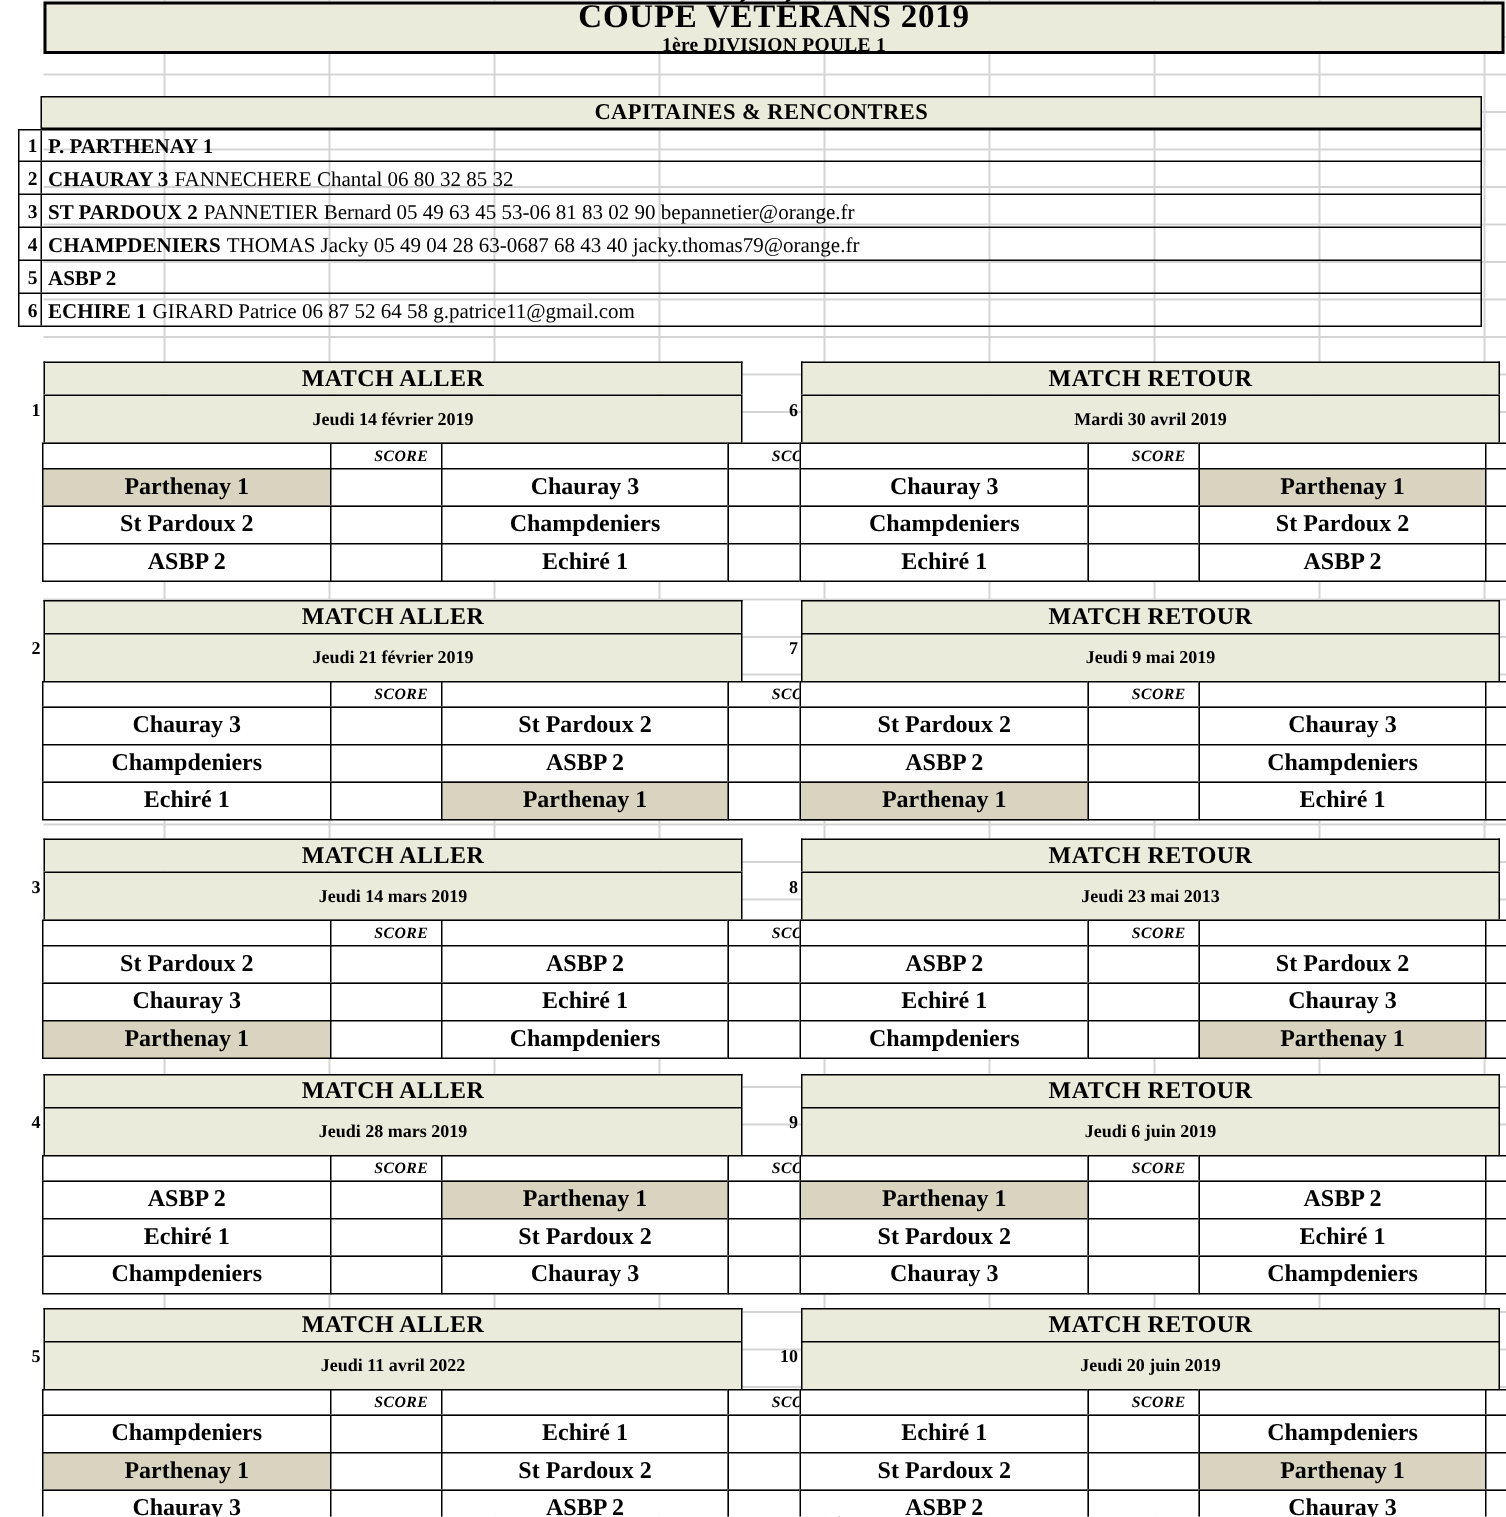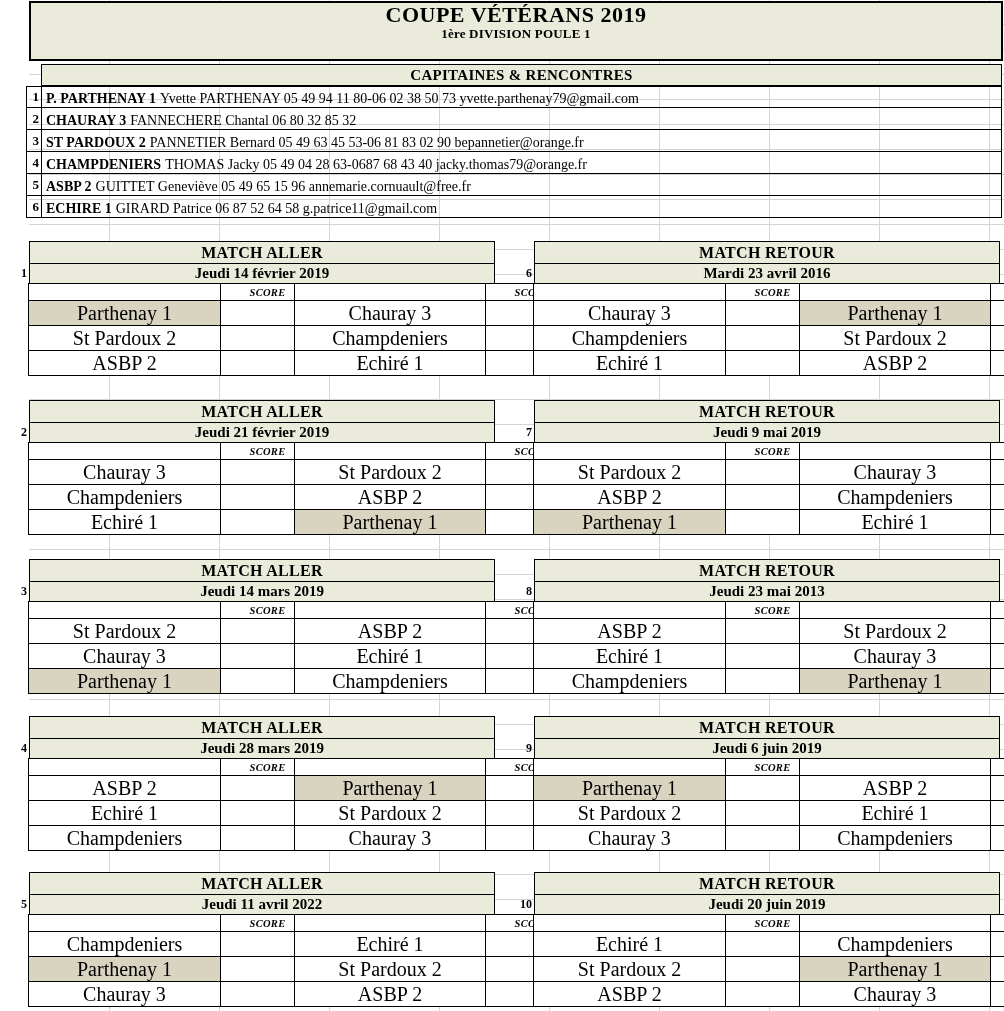--- a/index.html
+++ b/index.html
@@ -19,30 +19,30 @@
       linear-gradient(to bottom, #d4d4d4 1px, transparent 1px);
     background-size: 110px 25px;
     background-position: -1px -1px;
   }
 
   .gutter-col { position: absolute; left: 0; top: 0; width: 29px; height: 100%; background: #fff;
      border-right: 0px; }
 
   
   .title-box {
-    position: absolute; left: 29px; top: 1px; width: 974px; height: 60px;
+    position: absolute; left: 29px; top: 1px; width: 974px; height: 35px;
     background: #ebebdc;
     border: 2px solid #000;
-    display: flex; flex-direction: column; align-items: center; justify-content: flex-start;
+    display: flex; flex-direction: column; align-items: center; justify-content: center;
   }
   .title-main { font-size: 22px; font-weight: bold; letter-spacing: .5px; line-height: 1.05; }
   .title-sub { font-size: 13px; font-weight: bold; letter-spacing: .2px; line-height: 1.1; margin-top: 1px;}
 
   
-  .cap-wrap { position: absolute; left: 26px; top: 64px; width: 976px; }
+  .cap-wrap { position: absolute; left: 12px; top: 64px; width: 976px; }
   .cap-head {
     margin-left: 15px;
     width: 961px; height: 22px;
     background: #ebebdc;
     border: 1px solid #000;
     display: flex; align-items: center; justify-content: center;
     font-size: 15px; font-weight: bold; letter-spacing: .3px;
   }
   .cap-row { display: flex; height: 22px; border-left: 1px solid #000; border-right: 1px solid #000;
              border-bottom: 1px solid #000; width: 976px; }
@@ -56,33 +56,33 @@
 
   
   .block { position: absolute; }
   .blk-num { position: absolute; left: -19px; top: 22px; width: 17px; height: 21px;
              font-size: 12px; font-weight: bold; text-align: right;
              display: flex; align-items: center; justify-content: flex-end; }
   .blk-head { height: 22px; background: #ebebdc; border: 1px solid #000;
               border-bottom: none;
               display: flex; align-items: center; justify-content: center;
               font-size: 16px; font-weight: bold; letter-spacing: .3px; }
-  .blk-date { height: 21px; background: #ebebdc; border: 1px solid #000;
+  .blk-date { height: 33px; background: #ebebdc; border: 1px solid #000;
               display: flex; align-items: center; justify-content: center;
-              font-size: 15px; font-weight: bold; }
+              font-size: 12px; font-weight: bold; }
   .row { display: flex; height: 17px; }
   .row.team { height: 25px; }
   .cell { border: 1px solid #000; margin-top: -1px; margin-left: -1px; background: #fff;
           display: flex; align-items: center; justify-content: center; }
   .c-home { flex: 0 0 193px; }
   .c-score { flex: 0 0 75px; }
   .c-away { flex: 0 0 192px; }
   .c-score2 { flex: 0 0 75px; }
   .score-lbl { font-size: 10.5px; font-weight: bold; font-style: italic; letter-spacing: .3px; margin-left: 20px; }
-  .team-name { font-size: 20px; font-weight: normal; }
+  .team-name { font-size: 16px; font-weight: bold; }
   .hl { background: #d9d4c0; }
 </style>
 </head>
 <body>
 
 <div class="sheet">
 
   <div class="gutter-col"></div>
 
   <div class="title-box">
@@ -90,21 +90,20 @@
     <div class="title-sub">1ère DIVISION POULE 1</div>
   </div>
 
   <div class="cap-wrap">
     <div class="cap-head">CAPITAINES &amp; RENCONTRES</div>
     <div id="captains-rows">
         <div class="cap-row first">
           <div class="cap-num">1</div>
           <div class="cap-txt">
             <b>P. PARTHENAY 1</b>
-            <span>Yvette PARTHENAY 05 49 94 11 80-06 02 38 50 73 yvette.parthenay79@gmail.com</span>
           </div>
         </div>
         <div class="cap-row">
           <div class="cap-num">2</div>
           <div class="cap-txt">
             <b>CHAURAY 3</b>
             <span>FANNECHERE Chantal 06 80 32 85 32</span>
           </div>
         </div>
         <div class="cap-row">
@@ -118,21 +117,20 @@
           <div class="cap-num">4</div>
           <div class="cap-txt">
             <b>CHAMPDENIERS</b>
             <span>THOMAS Jacky 05 49 04 28 63-0687 68 43 40 jacky.thomas79@orange.fr</span>
           </div>
         </div>
         <div class="cap-row">
           <div class="cap-num">5</div>
           <div class="cap-txt">
             <b>ASBP 2</b>
-            <span>GUITTET Geneviève 05 49 65 15 96 annemarie.cornuault@free.fr</span>
           </div>
         </div>
         <div class="cap-row">
           <div class="cap-num">6</div>
           <div class="cap-txt">
             <b>ECHIRE 1</b>
             <span>GIRARD Patrice 06 87 52 64 58 g.patrice11@gmail.com</span>
           </div>
         </div>
       </div>
@@ -180,21 +178,21 @@
           <div class="cell c-score"></div>
           <div class="cell c-away">
             <span class="team-name">Echiré 1</span>
           </div>
           <div class="cell c-score2"></div>
         </div>
       </div>
       <div class="block" style="left: 534px; top: 241px; width: 466px;">
         <div class="blk-num">6</div>
         <div class="blk-head">MATCH RETOUR</div>
-        <div class="blk-date">Mardi 23 avril 2016</div>
+        <div class="blk-date">Mardi 30 avril 2019</div>
         <div class="row">
           <div class="cell c-home"></div>
           <div class="cell c-score">
             <span class="score-lbl">SCORE</span>
           </div>
           <div class="cell c-away"></div>
           <div class="cell c-score2"></div>
         </div>
         <div class="row team">
           <div class="cell c-home">

